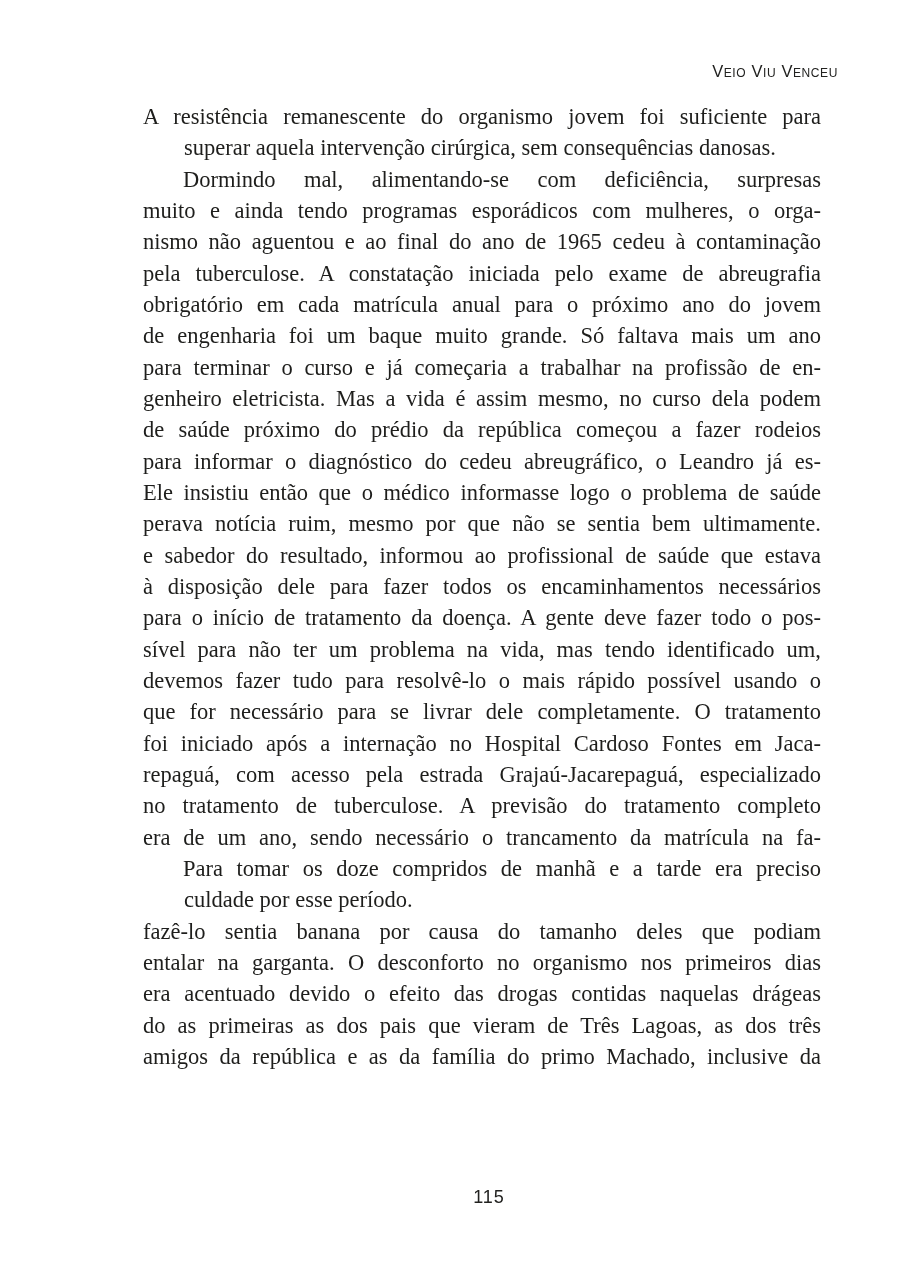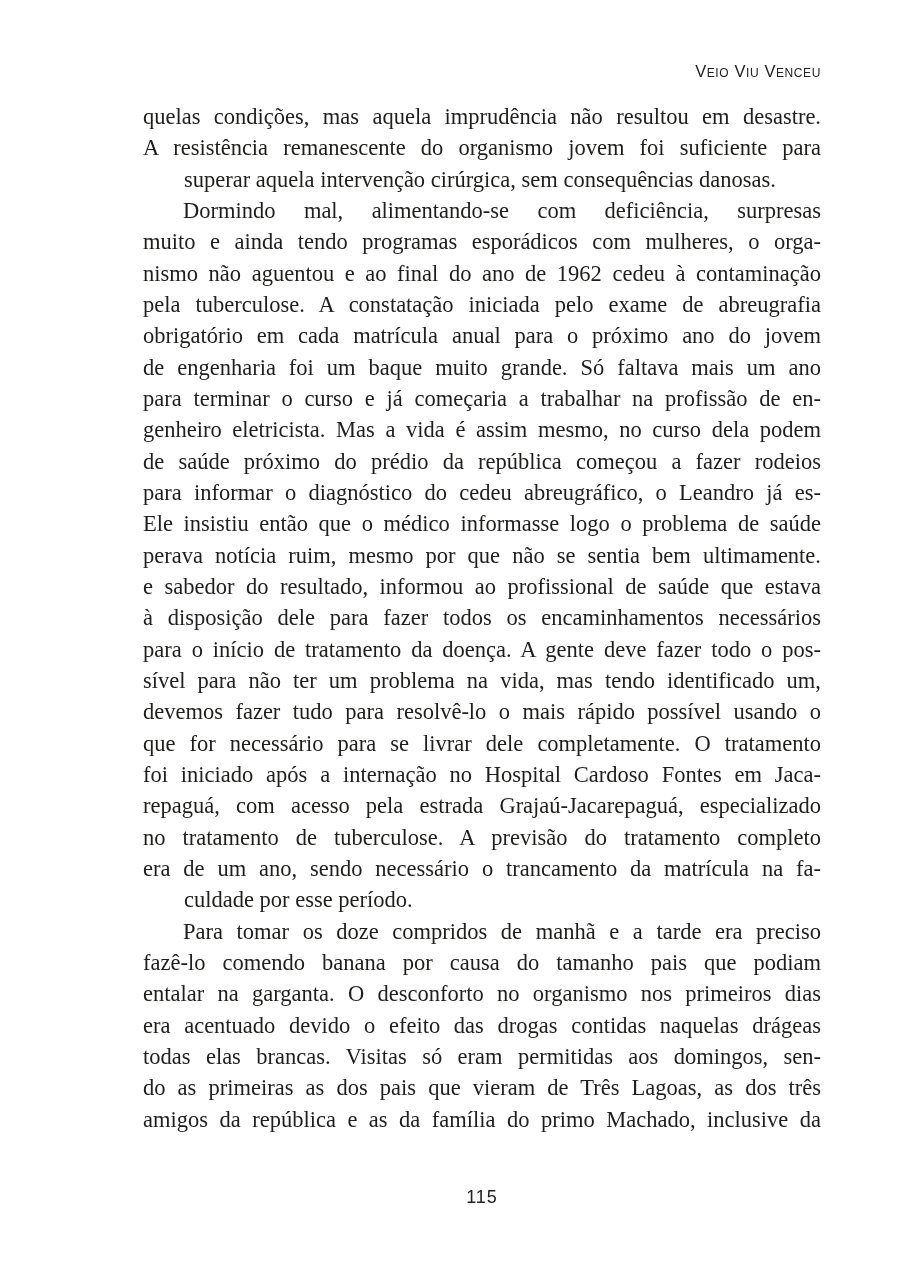--- a/index.html
+++ b/index.html
@@ -11,21 +11,21 @@
     position: relative;
     width: 921px;
     height: 1276px;
     background: #ffffff;
     font-family: "Liberation Serif", serif;
     color: #1e1e1c;
     overflow: hidden;
   }
   .running-header {
     position: absolute;
-    left: 143px;
+    left: 160px;
     top: 60px;
     width: 678px;
     height: 22px;
     text-align: right;
     font-family: "Liberation Sans", sans-serif;
     font-variant: small-caps;
     font-size: 16.5px;
     line-height: 22px;
     letter-spacing: 0.6px;
     color: #222220;
@@ -46,67 +46,65 @@
   }
   .line.para-end {
     text-align-last: left;
     margin-left: 41px;
   }
   .line.indent {
     text-indent: 40px;
   }
   .folio {
     position: absolute;
-    left: 143px;
+    left: 150px;
     top: 1186px;
     width: 678px;
     text-align: center;
     font-family: "Liberation Sans", sans-serif;
     font-size: 18px;
     line-height: 22px;
     letter-spacing: 1px;
     color: #222220;
   }
 </style>
 </head>
 <body>
 
 <div class="page">
   <div class="running-header">Veio Viu Venceu</div>
 
   <div class="body-text">
-      <div class="line">quelas condições, mas aquela imprudência não resultou em desastre.</div>
       <div class="line">A resistência remanescente do organismo jovem foi suficiente para</div>
       <div class="line para-end">superar aquela intervenção cirúrgica, sem consequências danosas.</div>
       <div class="line indent">Dormindo mal, alimentando-se com deficiência, surpresas</div>
       <div class="line">muito e ainda tendo programas esporádicos com mulheres, o orga-</div>
-      <div class="line">nismo não aguentou e ao final do ano de 1962 cedeu à contaminação</div>
+      <div class="line">nismo não aguentou e ao final do ano de 1965 cedeu à contaminação</div>
       <div class="line">pela tuberculose. A constatação iniciada pelo exame de abreugrafia</div>
       <div class="line">obrigatório em cada matrícula anual para o próximo ano do jovem</div>
       <div class="line">de engenharia foi um baque muito grande. Só faltava mais um ano</div>
       <div class="line">para terminar o curso e já começaria a trabalhar na profissão de en-</div>
       <div class="line">genheiro eletricista. Mas a vida é assim mesmo, no curso dela podem</div>
       <div class="line">de saúde próximo do prédio da república começou a fazer rodeios</div>
       <div class="line">para informar o diagnóstico do cedeu abreugráfico, o Leandro já es-</div>
       <div class="line">Ele insistiu então que o médico informasse logo o problema de saúde</div>
       <div class="line">perava notícia ruim, mesmo por que não se sentia bem ultimamente.</div>
       <div class="line">e sabedor do resultado, informou ao profissional de saúde que estava</div>
       <div class="line">à disposição dele para fazer todos os encaminhamentos necessários</div>
       <div class="line">para o início de tratamento da doença. A gente deve fazer todo o pos-</div>
       <div class="line">sível para não ter um problema na vida, mas tendo identificado um,</div>
       <div class="line">devemos fazer tudo para resolvê-lo o mais rápido possível usando o</div>
       <div class="line">que for necessário para se livrar dele completamente. O tratamento</div>
       <div class="line">foi iniciado após a internação no Hospital Cardoso Fontes em Jaca-</div>
       <div class="line">repaguá, com acesso pela estrada Grajaú-Jacarepaguá, especializado</div>
       <div class="line">no tratamento de tuberculose. A previsão do tratamento completo</div>
       <div class="line">era de um ano, sendo necessário o trancamento da matrícula na fa-</div>
+      <div class="line indent">Para tomar os doze compridos de manhã e a tarde era preciso</div>
       <div class="line para-end">culdade por esse período.</div>
-      <div class="line indent">Para tomar os doze compridos de manhã e a tarde era preciso</div>
-      <div class="line">fazê-lo comendo banana por causa do tamanho pais que podiam</div>
+      <div class="line">fazê-lo sentia banana por causa do tamanho deles que podiam</div>
       <div class="line">entalar na garganta. O desconforto no organismo nos primeiros dias</div>
       <div class="line">era acentuado devido o efeito das drogas contidas naquelas drágeas</div>
-      <div class="line">todas elas brancas. Visitas só eram permitidas aos domingos, sen-</div>
       <div class="line">do as primeiras as dos pais que vieram de Três Lagoas, as dos três</div>
       <div class="line">amigos da república e as da família do primo Machado, inclusive da</div>
     </div>
 
   <div class="folio">115</div>
 </div>
 
 </body></html>

